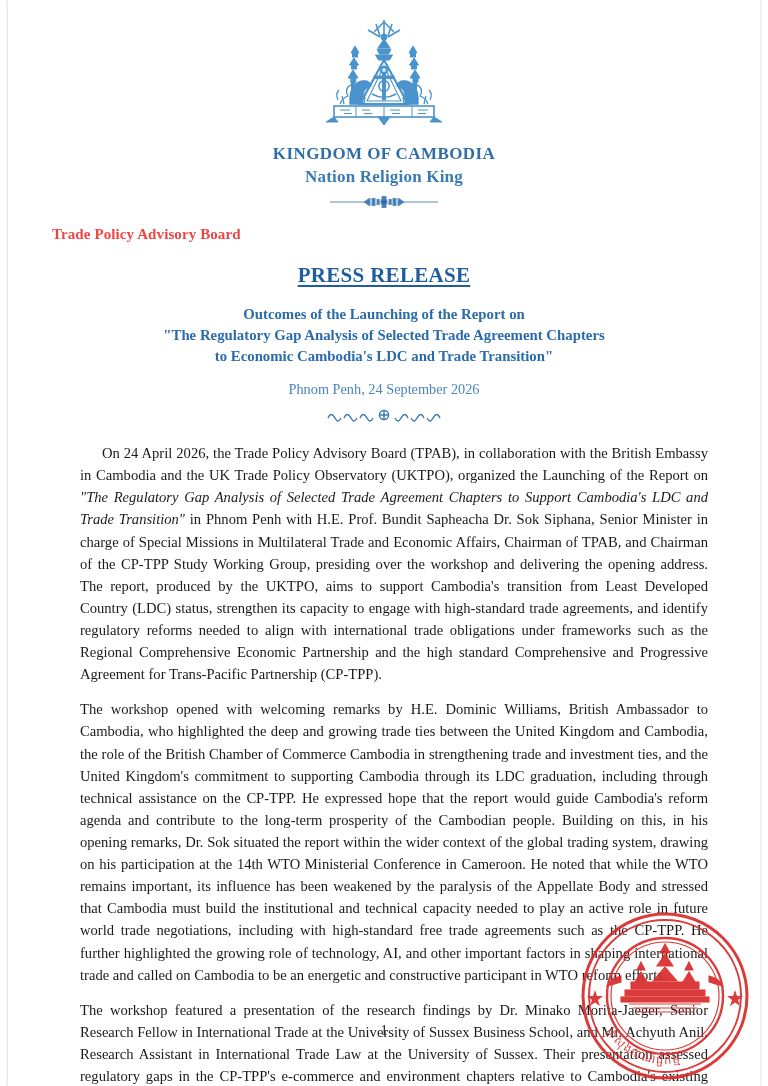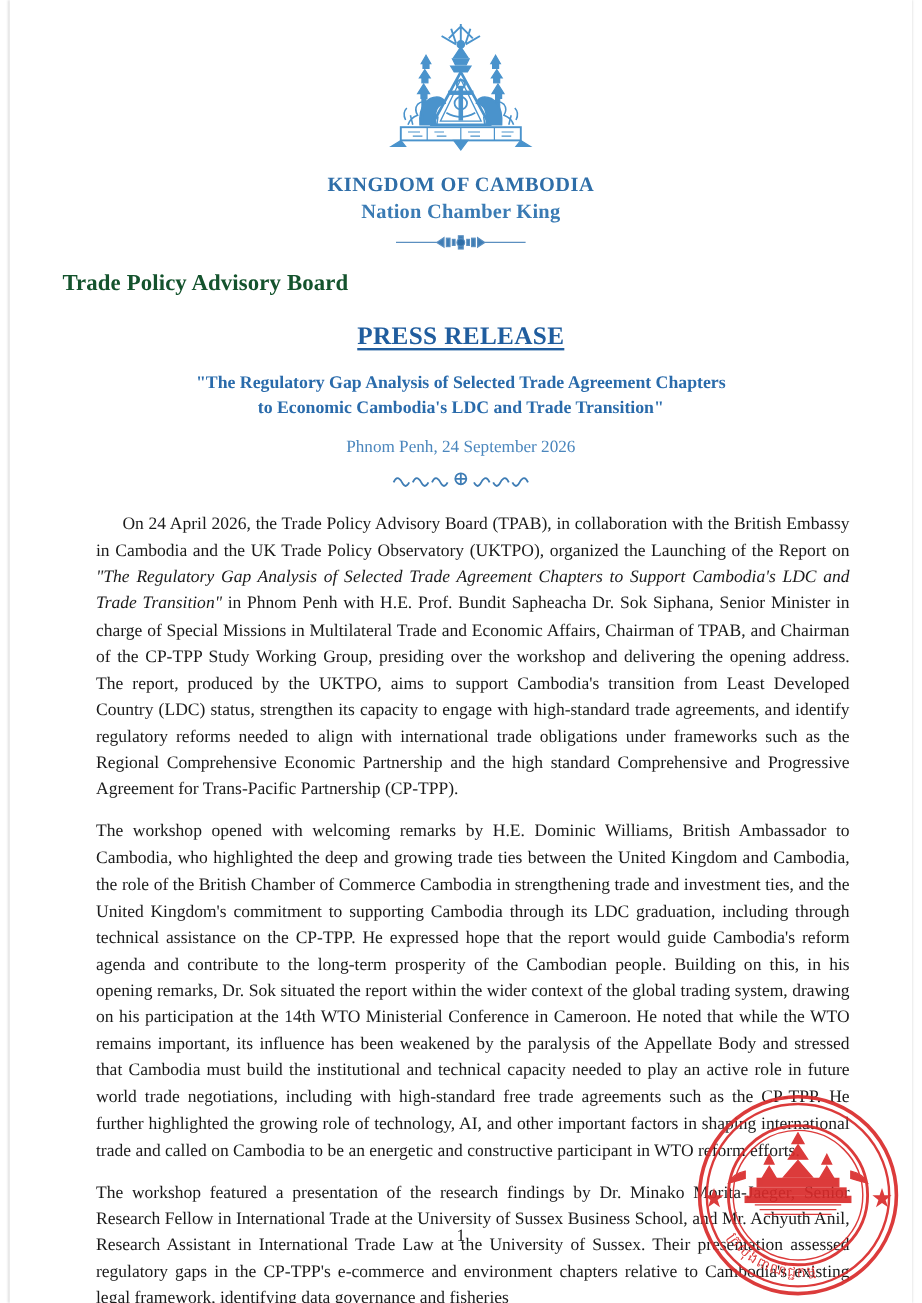--- a/index.html
+++ b/index.html
@@ -56,23 +56,23 @@
   }
   .ornament-rule {
     display: block;
     margin: 7px auto 0 auto;
     width: 112px;
     height: 16px;
   }
 
   
   .board-name {
-    color: #14532d;
-    font-weight: bold;
-    font-size: 19px;
+    color: #ef4444;
+    font-weight: bold;
+    font-size: 15px;
     margin: 16px 0 0 44px;
     letter-spacing: 0.1px;
   }
 
   
   .title-block {
     text-align: center;
     margin-top: 20px;
   }
   .press-release {
@@ -213,21 +213,21 @@
           <path d="M46 92 h10 M50 95.5 h8 M68 92 h8 M70 95.5 h8 M96 92 h10 M98 95.5 h8 M124 92 h10 M124 95.5 h8"></path>
         </g>
         <path d="M40 99 l-8 5 h12 Z"></path>
         <path d="M140 99 l8 5 h-12 Z"></path>
 
         <path d="M84 99 h12 l-6 8 Z"></path>
       </g>
     </svg>
 
     <div class="kingdom-line">KINGDOM OF CAMBODIA</div>
-    <div class="nation-line">Nation Chamber King</div>
+    <div class="nation-line">Nation Religion King</div>
 
     <svg class="ornament-rule" viewBox="0 0 112 16">
       <g stroke="#5b8fc0" fill="#3f7db5">
         <line x1="2" y1="8" x2="36" y2="8" stroke-width="1.1"></line>
         <line x1="76" y1="8" x2="110" y2="8" stroke-width="1.1"></line>
         <path d="M36 8 l6 -4 v8 Z"></path>
         <path d="M76 8 l-6 -4 v8 Z"></path>
         <rect x="44" y="4.5" width="3" height="7"></rect>
         <rect x="49" y="5.5" width="2.2" height="5"></rect>
         <rect x="61" y="5.5" width="2.2" height="5"></rect>
@@ -236,20 +236,21 @@
         <circle cx="56" cy="8" r="3.2" fill="#2f6ea8"></circle>
       </g>
     </svg>
   </div>
 
   <div class="board-name">Trade Policy Advisory Board</div>
 
   <div class="title-block">
     <div class="press-release">PRESS RELEASE</div>
     <div class="report-title">
+      <span class="tl">Outcomes of the Launching of the Report on</span>
       <span class="tl">"The Regulatory Gap Analysis of Selected Trade Agreement Chapters</span>
       <span class="tl">to Economic Cambodia's LDC and Trade Transition"</span>
     </div>
     <div class="place-date">Phnom Penh, 24 September 2026</div>
 
     <svg class="khmer-divider" viewBox="0 0 124 15">
       <g fill="none" stroke="#3f7db5" stroke-width="1.5">
         <path d="M6 10 q3 -7 7 0 q3 6 6 0"></path>
         <path d="M22 10 q3 -7 7 0 q3 6 6 0"></path>
         <path d="M38 10 q3 -7 7 0 q3 6 6 0"></path>

